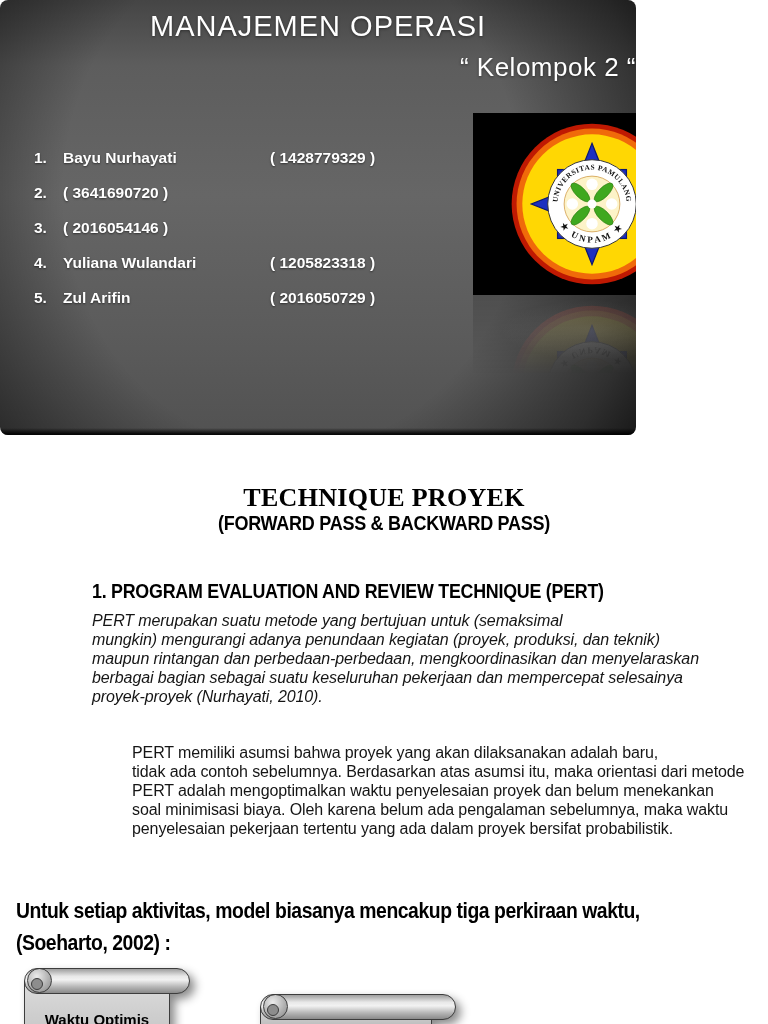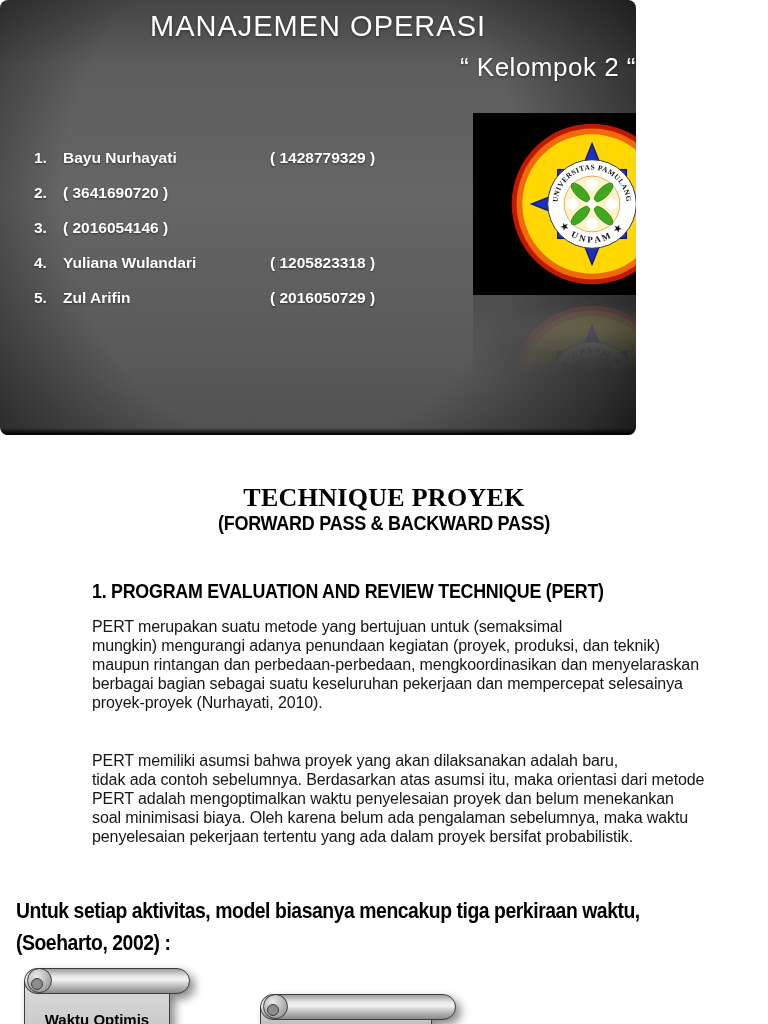--- a/index.html
+++ b/index.html
@@ -40,22 +40,22 @@
   .slide2{position:absolute;left:0;top:435px;width:768px;height:589px;background:#fff;color:#000;}
   .s2-title{position:absolute;left:0;top:48px;width:100%;text-align:center;
     font-family:"Liberation Serif",serif;font-size:26px;font-weight:bold;letter-spacing:.3px;}
   .s2-subtitle{position:absolute;left:0;top:77px;width:100%;text-align:center;
     font-size:20px;font-weight:bold;transform:scaleX(.9);letter-spacing:-.3px;}
   .s2-heading{position:absolute;left:92px;top:144px;white-space:nowrap;
     font-size:21px;font-weight:bold;letter-spacing:-.3px;
     transform:scaleX(.85);transform-origin:left top;}
   .s2-par{position:absolute;left:92px;width:630px;font-size:16px;line-height:19px;
     letter-spacing:-.1px;white-space:pre-line;color:#151515;}
-  .s2-p1{top:182px;}
-  .s2-p2{top:316px;}
+  .s2-p1{top:176px;font-style:italic;}
+  .s2-p2{top:308px;margin-left:40px;}
   .s2-lead{position:absolute;left:16px;top:460px;width:760px;white-space:pre-line;
     font-size:22px;font-weight:bold;line-height:32px;letter-spacing:-.5px;
     transform:scaleX(.88);transform-origin:left top;}
 
   
   .scroll{position:absolute;filter:drop-shadow(5px 5px 5px rgba(0,0,0,.45));}
   .scroll-roll{position:absolute;left:0;top:0;height:26px;border-radius:13px;
     border:1.5px solid #3d3d3d;box-sizing:border-box;z-index:2;
     background:linear-gradient(180deg,#9e9e9e 0%,#e8e8e8 30%,#f2f2f2 45%,#b5b5b5 75%,#8a8a8a 100%);}
   .scroll-body{position:absolute;left:0;top:13px;border:1.5px solid #3d3d3d;

